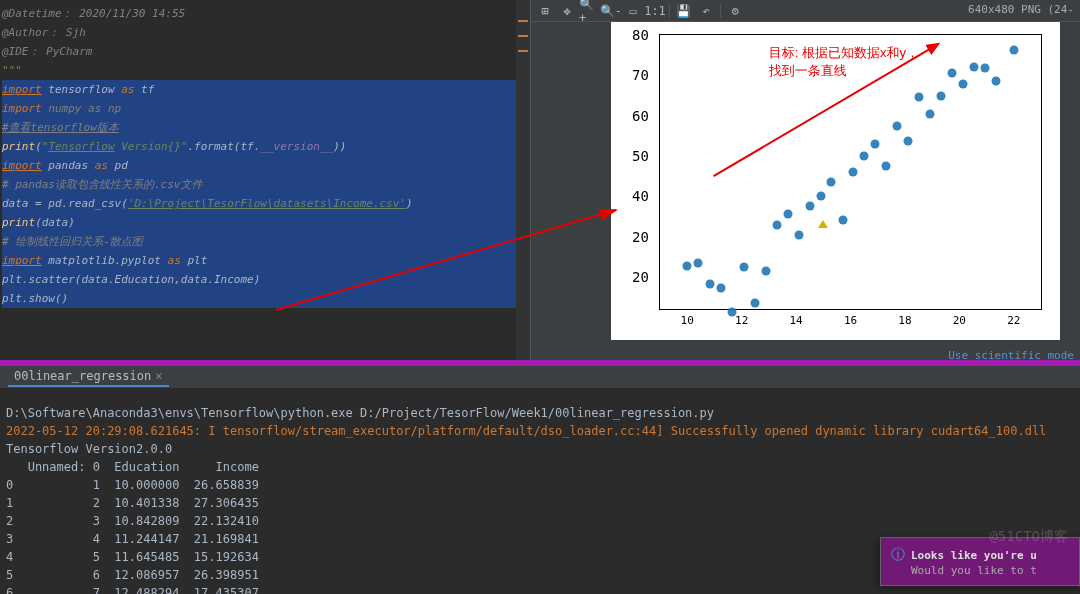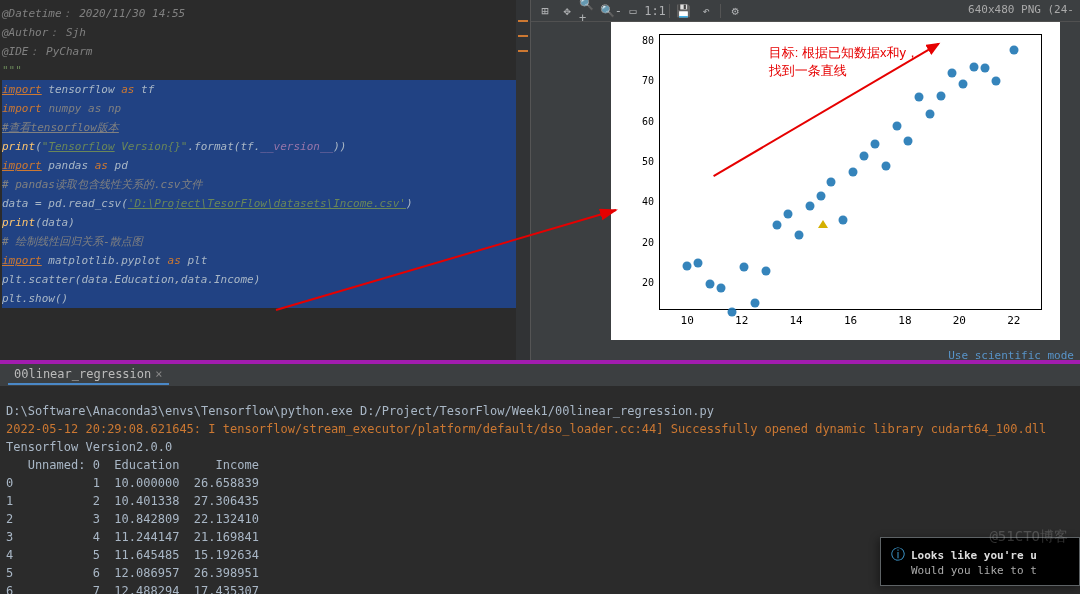--- a/index.html
+++ b/index.html
@@ -16,33 +16,33 @@
 .sel { background:#214283; }
 .gutter-map { position:absolute; right:0; top:0; width:14px; height:100%; background:#313335; }
 .gutter-map .m { position:absolute; right:2px; width:10px; height:2px; background:#cc7832; }
 .viewer { flex:1; background:#3c3f41; position:relative; border-left:1px solid #555; }
 .viewer-tb { height:22px; background:#3c3f41; display:flex; align-items:center; padding:0 4px; gap:2px; border-bottom:1px solid #515151; }
 .tb-icon { width:20px; height:18px; display:flex; align-items:center; justify-content:center; color:#afb1b3; cursor:pointer; }
 .tb-sep { width:1px; height:14px; background:#555; margin:0 2px; }
 .viewer-info { position:absolute; right:6px; top:3px; color:#aaa; font-size:11px; font-style:normal; }
 .chart-wrap { position:absolute; left:80px; top:22px; right:20px; bottom:20px; background:#fff; font-style:normal; }
 .chart { position:absolute; inset:12px 18px 30px 48px; border:1px solid #000; }
-.yaxis-tick { position:absolute; left:-28px; text-align:right; width:22px; color:#000; font-size:10px; transform:translateY(-50%); }
+.yaxis-tick { position:absolute; left:-28px; width:22px; color:#000; font-size:14px; transform:translateY(-50%); }
 .xaxis-tick { position:absolute; bottom:-18px; color:#000; font-size:11px; transform:translateX(-50%); }
 .point { position:absolute; width:9px; height:9px; border-radius:50%; background:#1f77b4; opacity:.9; transform:translate(-50%,50%); }
 .trend { position:absolute; inset:0; }
 .anno { position:absolute; color:#e60000; font-size:13px; font-family:'Microsoft YaHei',sans-serif; line-height:1.35; }
 .leader { position:absolute; pointer-events:none; }
-.console { height:234px; background:#2b2b2b; border-top:4px solid #a21caf; font-style:normal; }
+.console { height:234px; background:#2b2b2b; border-top:6px solid #a21caf; font-style:normal; }
 .con-tabs { height:22px; display:flex; align-items:center; padding:0 8px; background:#3c3f41; }
 .con-tab { color:#bbb; font-size:12px; padding:2px 6px; border-bottom:2px solid #4a88c7; }
 .con-tab .x { color:#888; margin-left:4px; }
 .con-body { padding:4px 6px; font-size:12px; line-height:18px; white-space:pre; font-family:'Consolas',monospace;margin-top:12px; }
 .con-body .err { color:#cc7832; }
-.notif { position:absolute; right:0; bottom:8px; width:200px; background:#000000; border:1px solid #5e6366; padding:8px 10px; color:#ccc; font-size:11px; font-style:normal; box-shadow:-2px 2px 8px rgba(0,0,0,.4); }
+.notif { position:absolute; right:0; bottom:8px; width:200px; background:#701a75; border:1px solid #5e6366; padding:8px 10px; color:#ccc; font-size:11px; font-style:normal; box-shadow:-2px 2px 8px rgba(0,0,0,.4); }
 .notif .ico { color:#40a0d8; margin-right:6px; font-size:14px; }
 .notif .title { color:#ddd; font-weight:bold; }
 .sci-link { position:absolute; right:6px; bottom:-2px; color:#5894c9; font-size:11px; font-style:normal;margin-left:12px; }
 .watermark { position:absolute; right:12px; bottom:48px; color:rgba(200,200,200,.25); font-size:14px; font-style:normal; }
 svg { overflow:visible; }
 </style>
 </head>
 <body>
 
 <div class="main">

